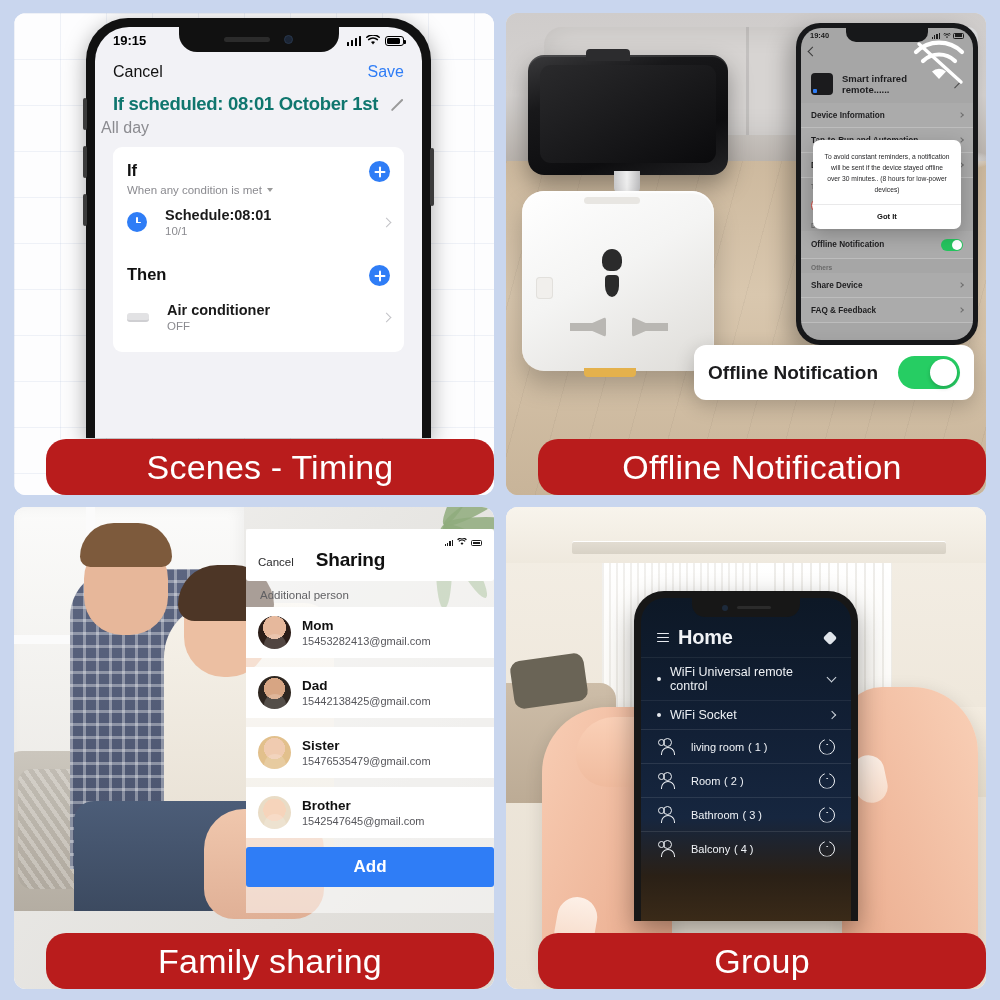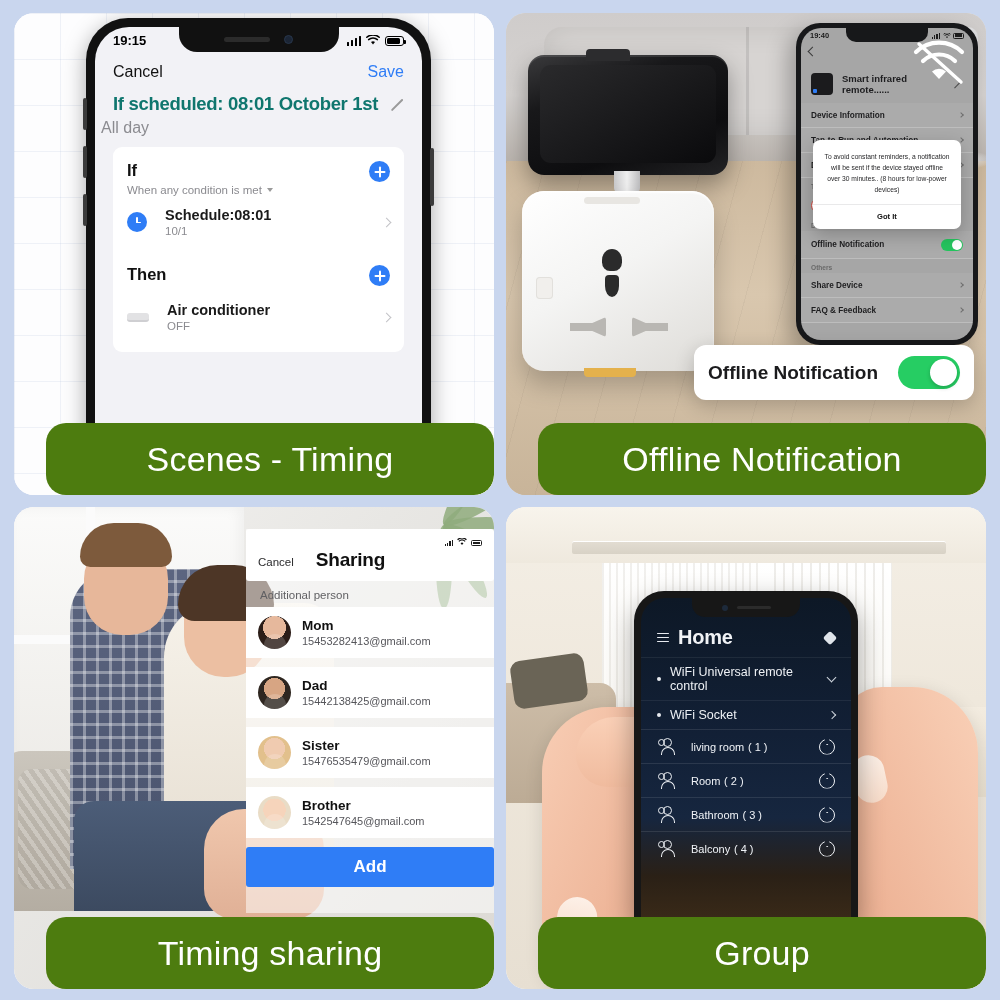--- a/index.html
+++ b/index.html
@@ -13,31 +13,31 @@
     position: relative;
     width: 1000px; height: 1000px;
     display: grid;
     grid-template-columns: 480px 480px;
     grid-template-rows: 482px 482px;
     gap: 12px 12px;
     padding: 13px 14px;
   }
   .panel {
     position: relative;
-    border-radius: 20px;
+    border-radius: 12px;
     overflow: hidden;
     background: #fff;
   }
 
   
   .caption {
     position: absolute;
     left: 0; right: 0; bottom: 0;
-    height: 72px;
-    background: #4d7c0f;
+    height: 56px;
+    background: #b91c1c;
     border-radius: 20px;
     display: flex; align-items: center; justify-content: center;
     color: #fff;
     font-size: 34px;
     letter-spacing: .2px;
     z-index: 40;
     margin-left: 32px;
   }
 
   
@@ -639,21 +639,21 @@
         <span class="av bro"></span>
         <span>
           <div class="nm">Brother</div>
           <div class="em">1542547645@gmail.com</div>
         </span>
       </div>
 
       <div class="addbtn">Add</div>
     </div>
 
-    <div class="caption">Timing sharing</div>
+    <div class="caption">Family sharing</div>
   </div>
 
   <div class="panel">
     <div class="p4-bg">
       <div class="ceiling4"></div>
       <div class="win4"></div>
       <div class="sofa4"></div>
       <div class="cush4"></div>
       <div class="right4"></div>
     </div>

